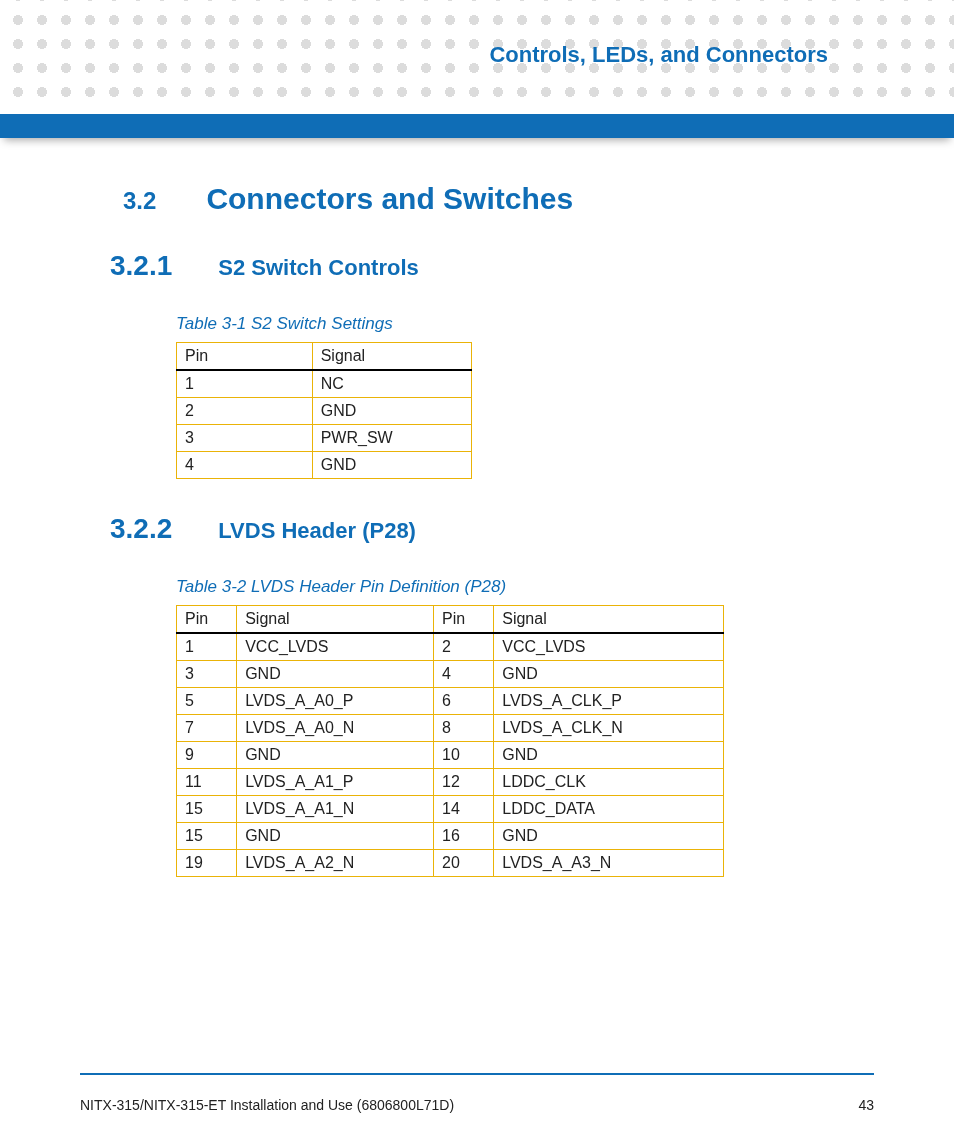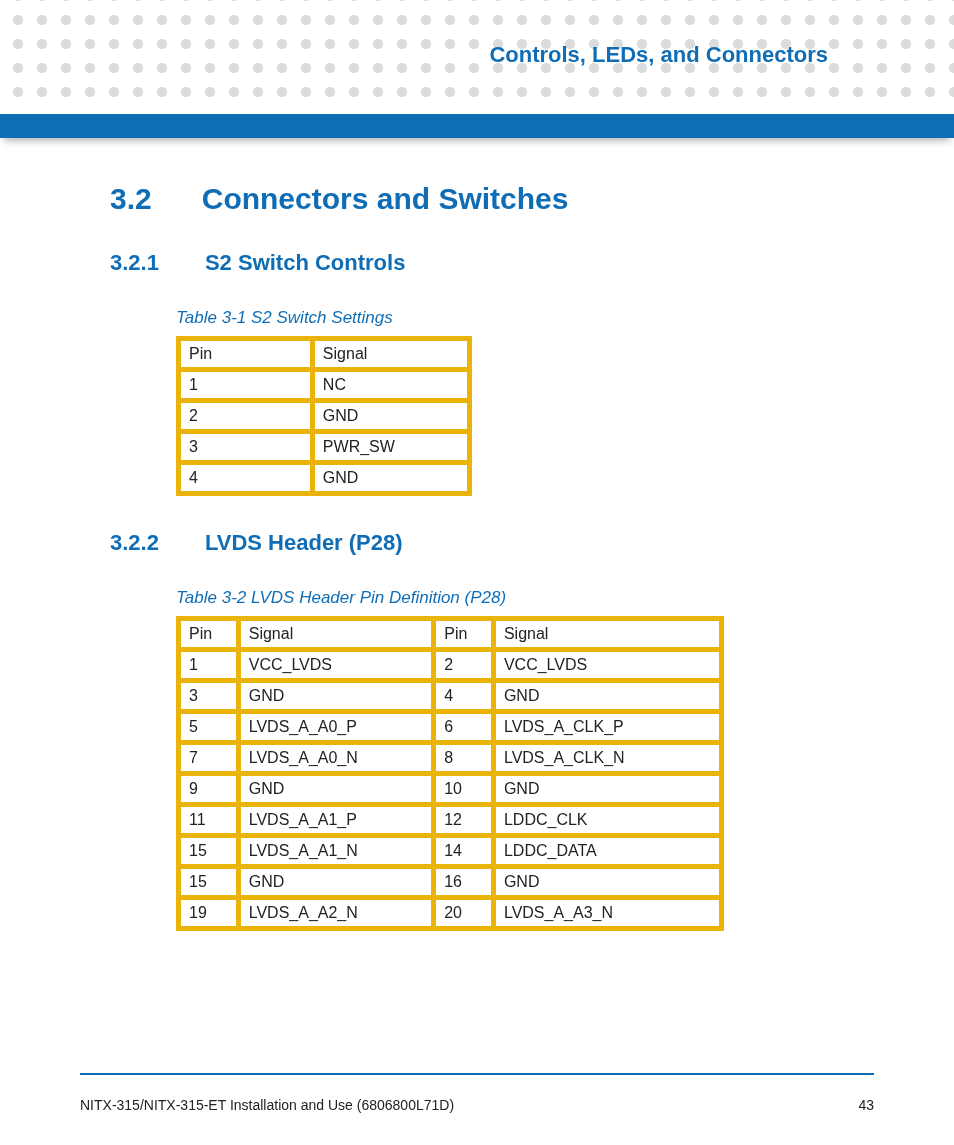--- a/index.html
+++ b/index.html
@@ -44,42 +44,42 @@
     box-shadow: 0 6px 8px -4px rgba(0,0,0,0.35);
     z-index: 2;
   }
   .content {
     position: absolute;
     top: 170px;
     left: 110px;
     right: 90px;
   }
   .h2-row { display: flex; align-items: baseline; gap: 50px; margin-top: 12px; }
-  .h2-num { color: #0f6db6; font-weight: 700; font-size: 30px; }
+  .h2-num { color: #0f6db6; font-weight: 700; font-size: 24px; margin-left: 13px; }
   .h2-text { color: #0f6db6; font-weight: 700; font-size: 30px; }
   .h3-row { display: flex; align-items: baseline; gap: 46px; margin-top: 34px; }
-  .h3-num { color: #0f6db6; font-weight: 700; font-size: 22px; }
+  .h3-num { color: #0f6db6; font-weight: 700; font-size: 28px; }
   .h3-text { color: #0f6db6; font-weight: 700; font-size: 22px; }
   .table-caption {
     color: #0f6db6;
     font-style: italic;
     font-size: 17px;
     margin-top: 32px;
     margin-left: 66px;
     margin-bottom: 8px;
   }
   table {
     border-collapse: collapse;
     margin-left: 66px;
     font-size: 16px;
   }
   table.t1 { width: 296px; }
   table.t2 { width: 548px; }
   table th, table td {
-    border: 5px solid #eab308;
+    border: 1px solid #eab308;
     padding: 4px 8px;
     text-align: left;
     font-weight: 400;
   }
   table thead th {
     font-weight: 400;
   }
   table.t1 thead tr { border-bottom: 2px solid #000; }
   table.t2 thead tr { border-bottom: 2px solid #000; }
   .t1 th:nth-child(1), .t1 td:nth-child(1){ width: 46%; }

